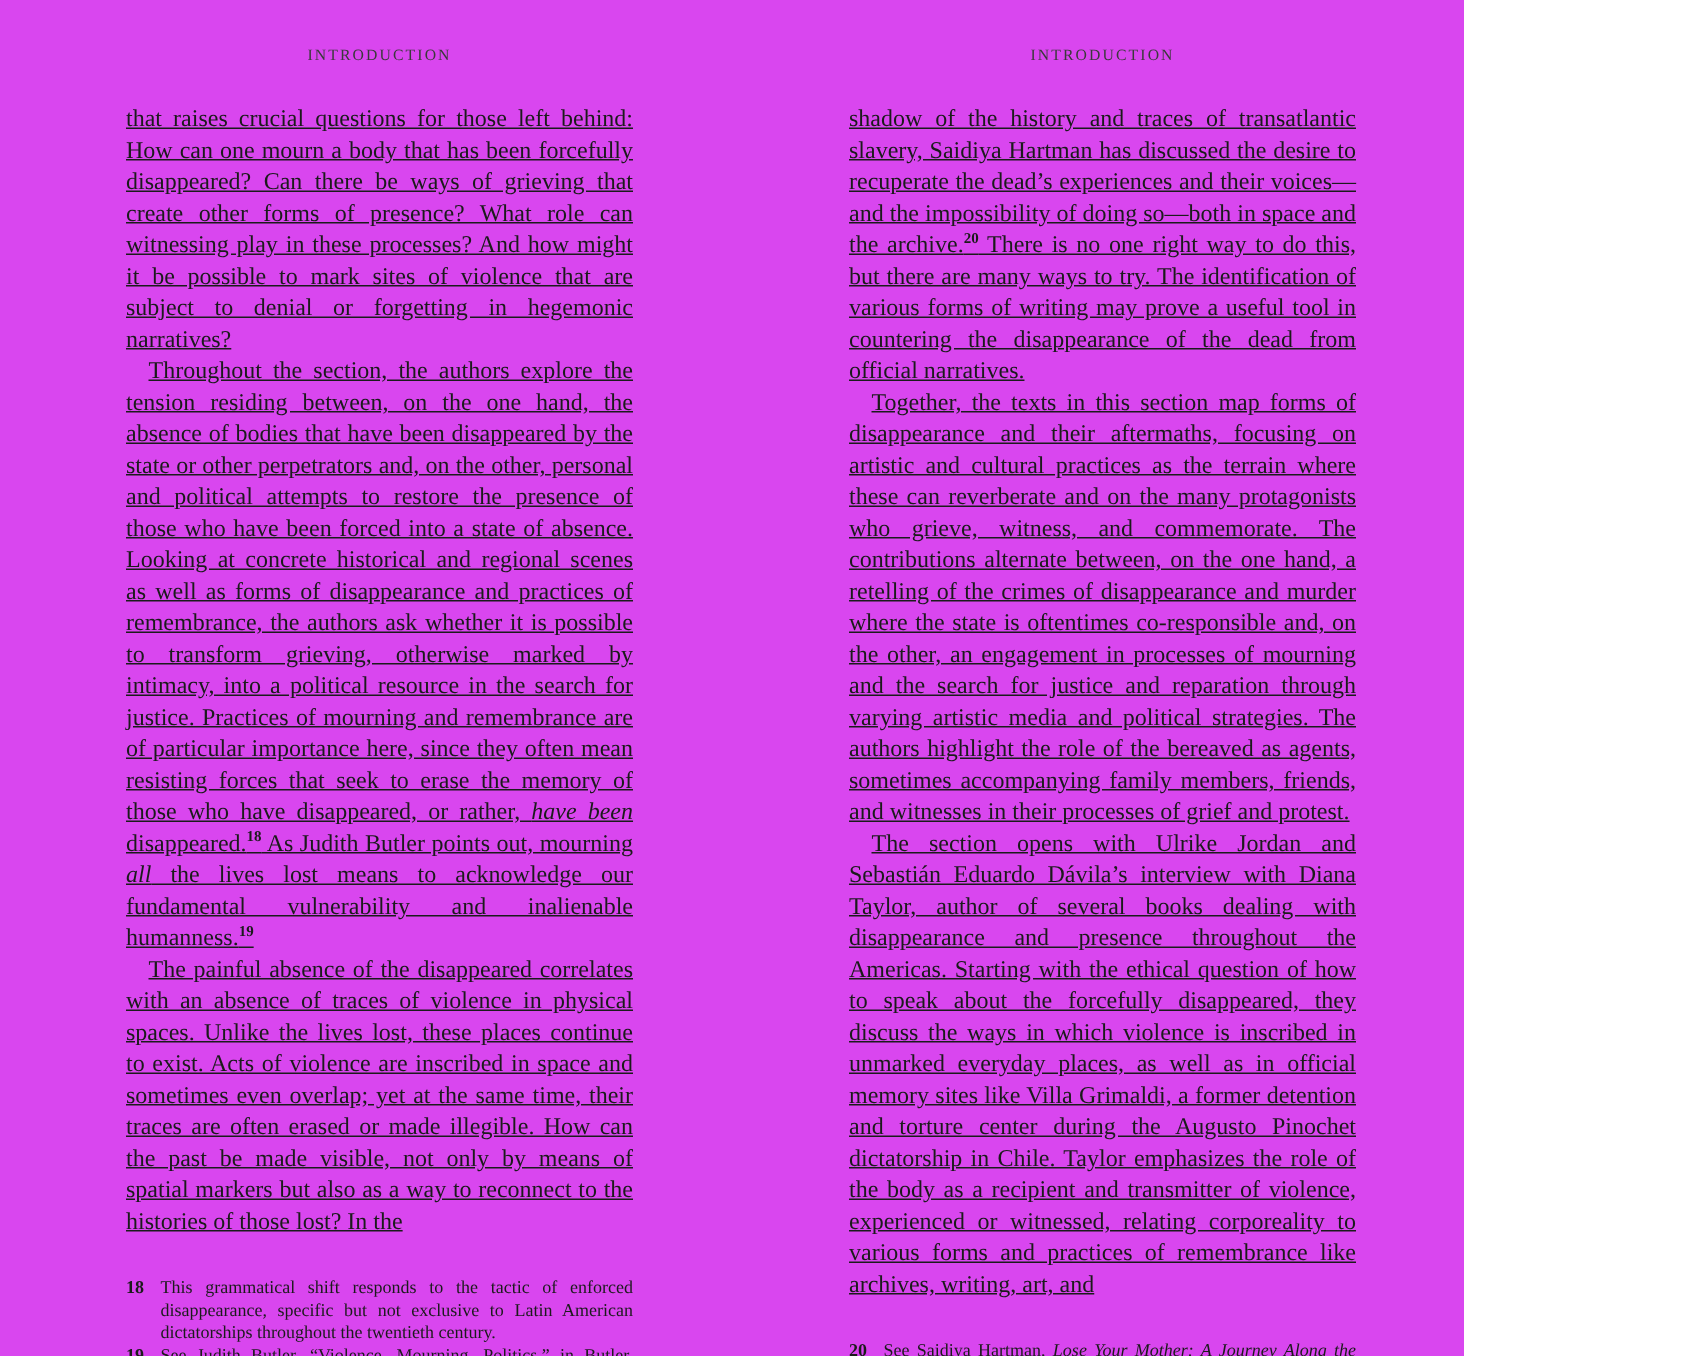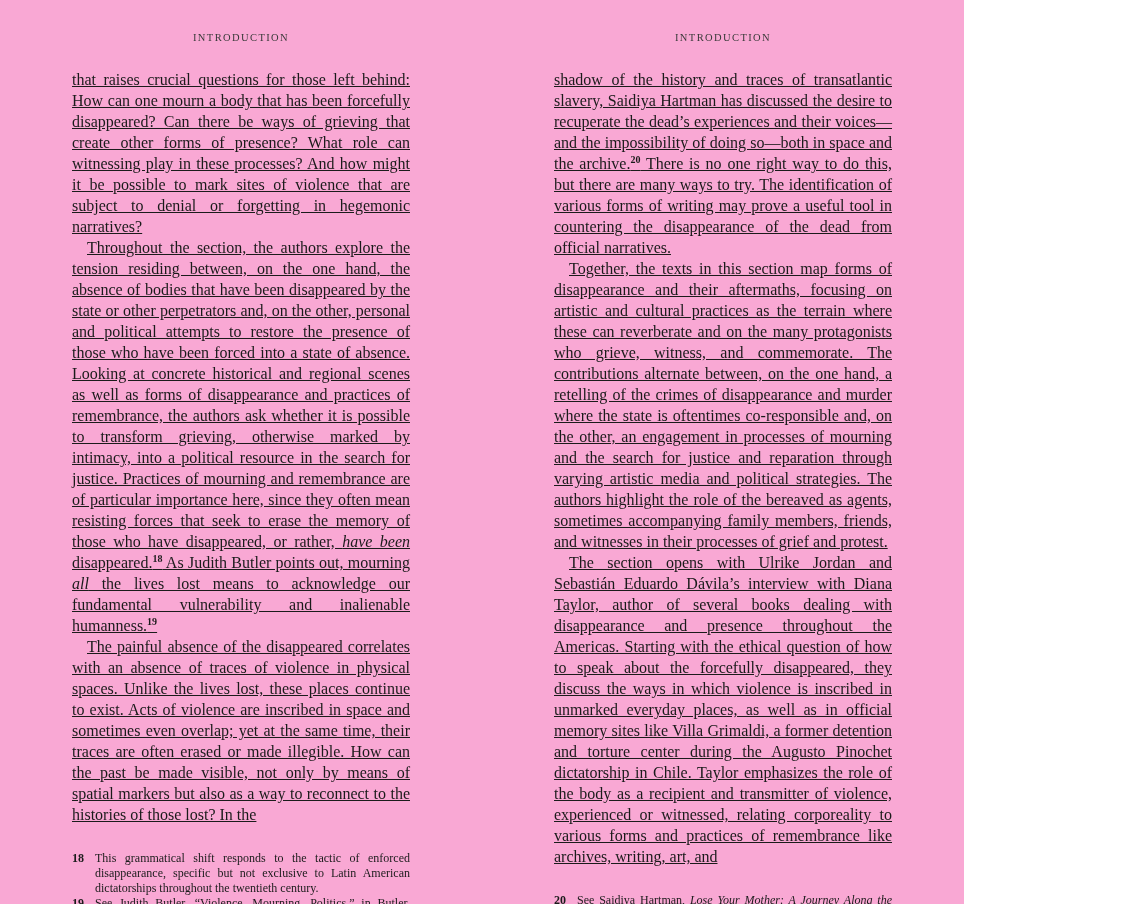--- a/index.html
+++ b/index.html
@@ -9,21 +9,22 @@
     width: 1124px;
     height: 904px;
     overflow: hidden;
     font-family: "Liberation Serif", "DejaVu Serif", serif;
     color: #1b1b1b;
   }
   .spread {
     display: flex;
     width: 964px;
     height: 904px;
-    background: #f9a8d4;
+    background: #d946ef;
+    padding-left: 12px;
   }
   .page {
     width: 562px;
     height: 904px;
     box-sizing: border-box;
     padding: 32px 72px 34px 72px;
     display: flex;
     flex-direction: column;
   }
   .running-head {

